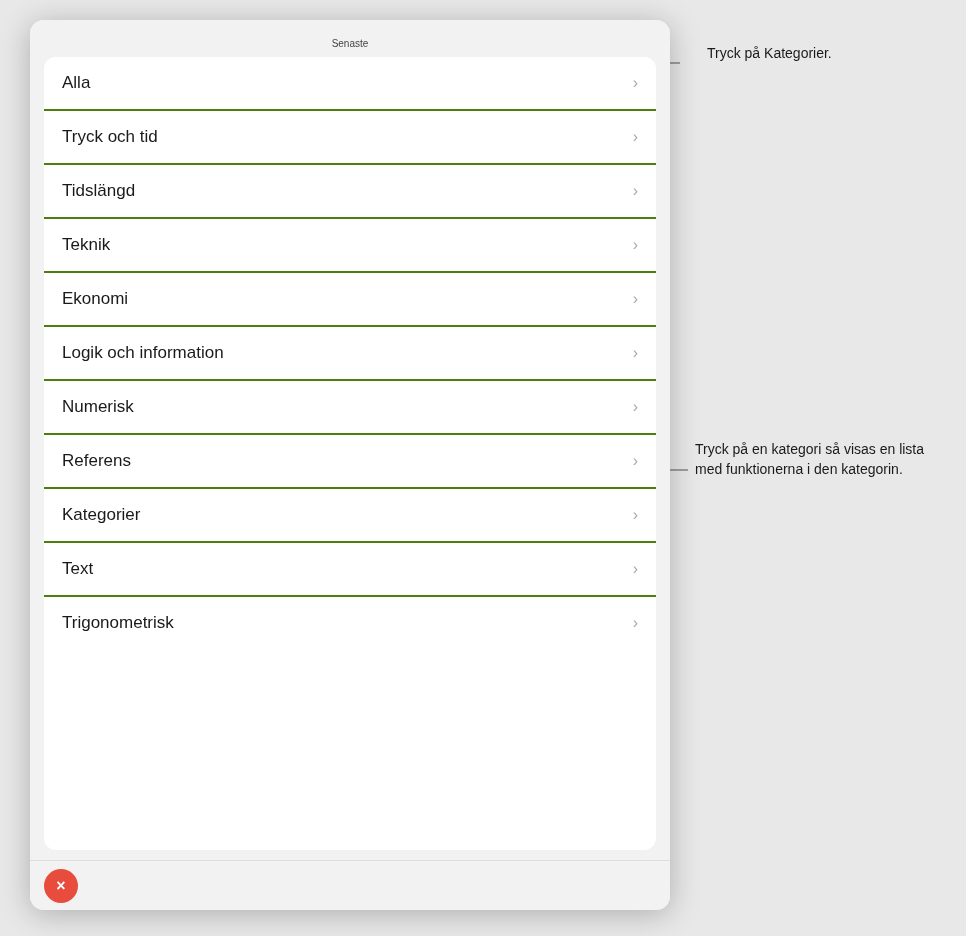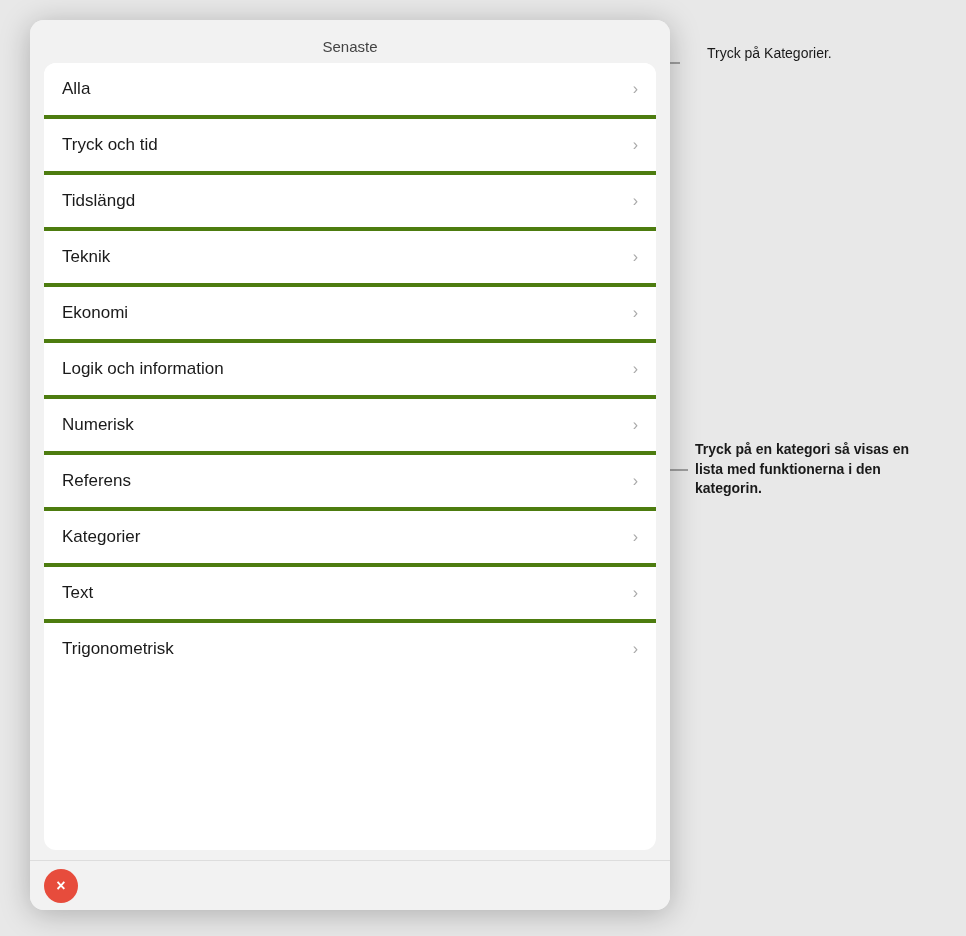--- a/index.html
+++ b/index.html
@@ -32,21 +32,21 @@
       flex-direction: row;
       padding: 10px 14px 0 14px;
       background: #f2f2f2;
     }
 
     .tab-btn {
       flex: 1;
       padding: 8px 0;
       border: none;
       border-radius: 8px;
-      font-size: 15px;
+      font-size: 10px;
       cursor: pointer;
       background: transparent;
       color: #444;
     }
 
     .tab-btn.active {
       background: #ffffff;
       color: #000;
       font-weight: 600;
       box-shadow: 0 1px 4px rgba(0,0,0,0.18);
@@ -59,21 +59,21 @@
       margin: 0 14px 10px 14px;
       overflow-y: auto;
       overflow-x: hidden;
     }
 
     .list-item {
       display: flex;
       align-items: center;
       justify-content: space-between;
       padding: 16px 18px;
-      border-bottom: 4px solid #4d7c0f;
+      border-bottom: 2px solid #4d7c0f;
       cursor: pointer;
       background: #fff;
     }
 
     .list-item:last-child {
       border-bottom: none;
     }
 
     .list-item-label {
       font-size: 17px;
@@ -123,21 +123,20 @@
     .annotation-1 {
       top: 44px;
       left: 707px;
       white-space: nowrap;
     }
 
     .annotation-2 {
       top: 440px;
       left: 695px;
       width: 230px;
-      font-weight: bold;
     }
 
     
     .callout-svg {
       position: absolute;
       top: 0;
       left: 0;
       width: 966px;
       height: 936px;
       pointer-events: none;

